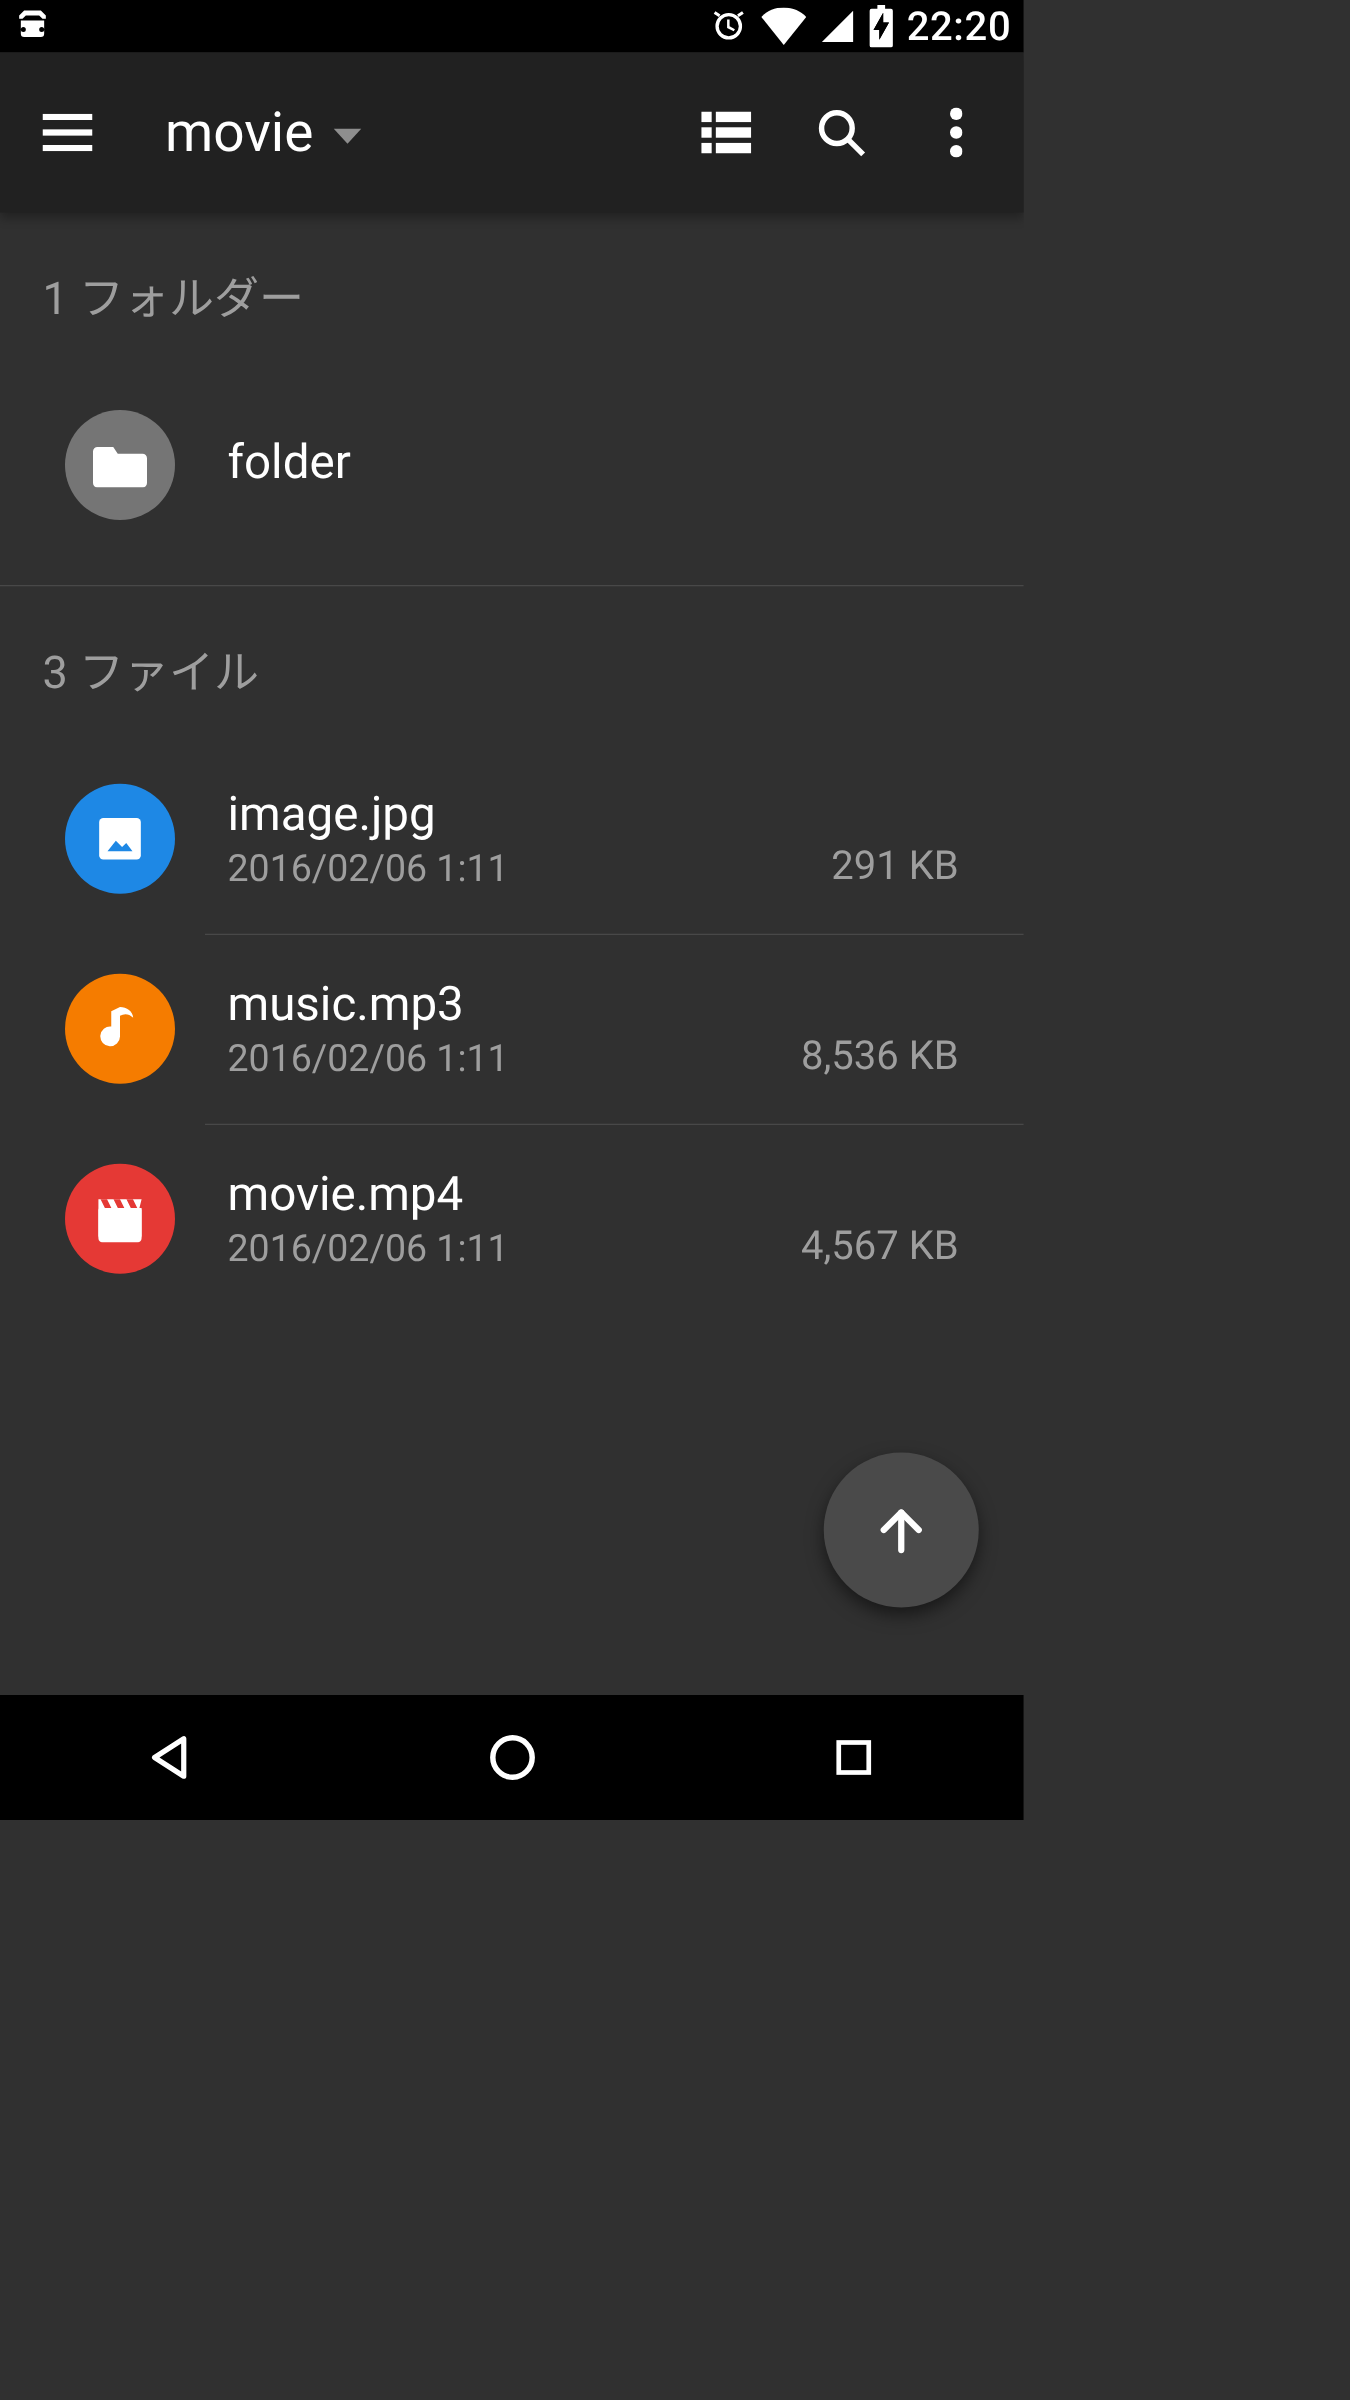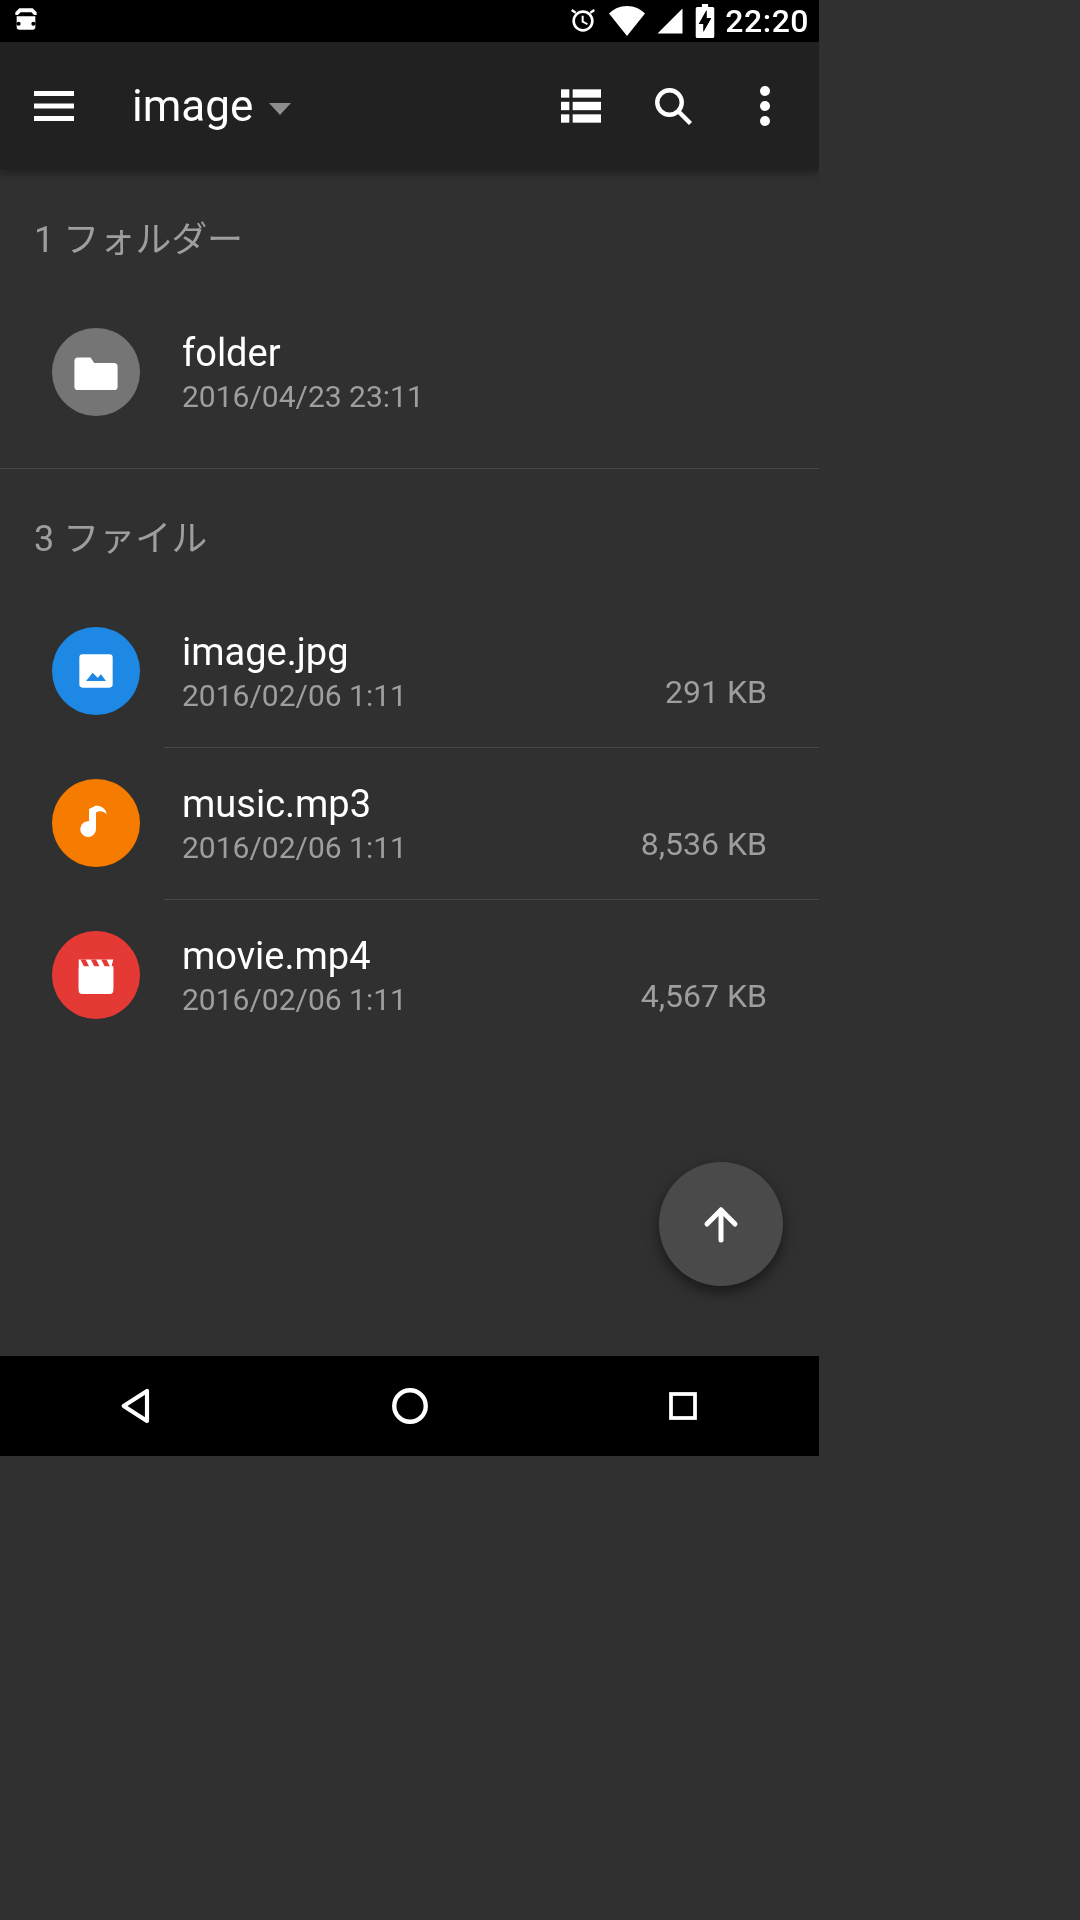--- a/index.html
+++ b/index.html
@@ -203,21 +203,21 @@
 
 <div class="app-bar">
   <div class="menu-btn">
     <svg width="40" height="30" viewBox="0 0 24 18" fill="#fff">
         <rect width="24" height="3"></rect>
         <rect y="7.5" width="24" height="3"></rect>
         <rect y="15" width="24" height="3"></rect>
       </svg>
   </div>
   <div class="app-title">
-    <span>image</span>
+    <span>movie</span>
     <span class="dd"></span>
   </div>
   <div class="spacer"></div>
   <div class="actions">
     <div class="action-btn">
       <svg width="40" height="34" viewBox="0 0 24 20" fill="#fff">
         <rect x="0" y="0" width="5" height="5"></rect>
           <rect x="7" y="0" width="17" height="5"></rect>
         <rect x="0" y="7.5" width="5" height="5"></rect>
           <rect x="7" y="7.5" width="17" height="5"></rect>
@@ -246,21 +246,20 @@
 <div style="height:24px"></div>
 
 <div class="list-row">
   <div class="avatar folder">
     <svg width="44" height="36" viewBox="0 0 24 20" fill="#fff">
         <path d="M2 2h7l2 3h11a2 2 0 012 2v11a2 2 0 01-2 2H2a2 2 0 01-2-2V4a2 2 0 012-2z"></path>
       </svg>
   </div>
   <div class="row-text">
     <div class="row-name">folder</div>
-    <div class="row-date">2016/04/23  23:11</div>
   </div>
 </div>
 
 <div class="section-divider"></div>
 
 <div class="section-header">3 ファイル</div>
 
 <div style="height:24px"></div>
 
 <div class="list-row">

